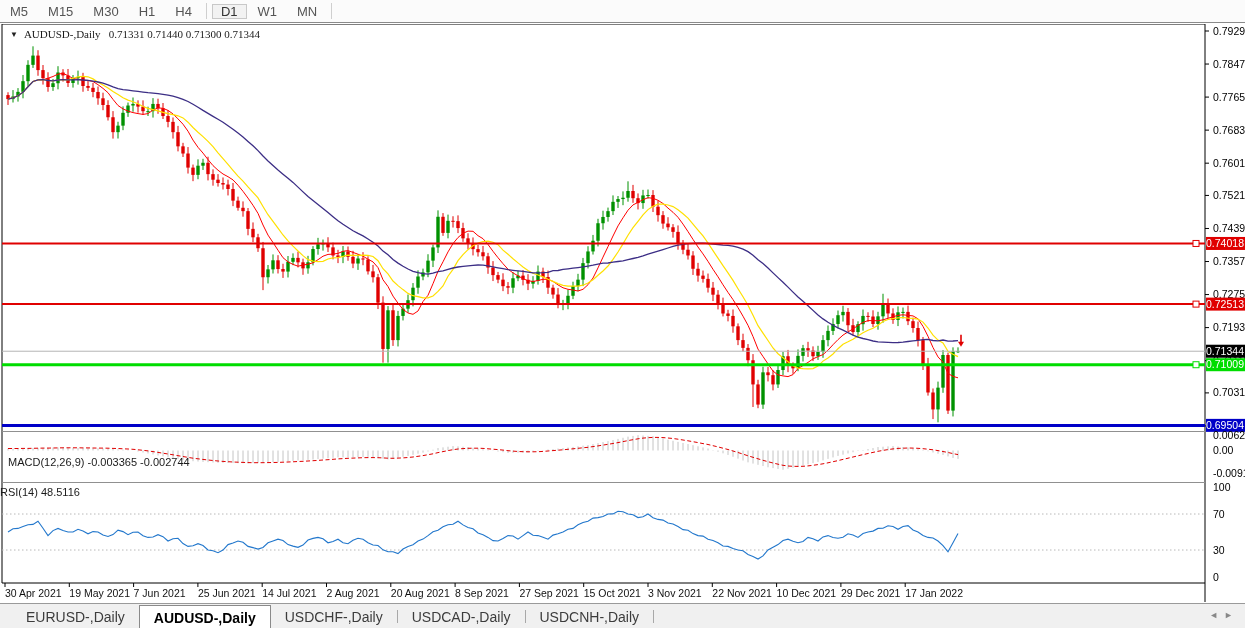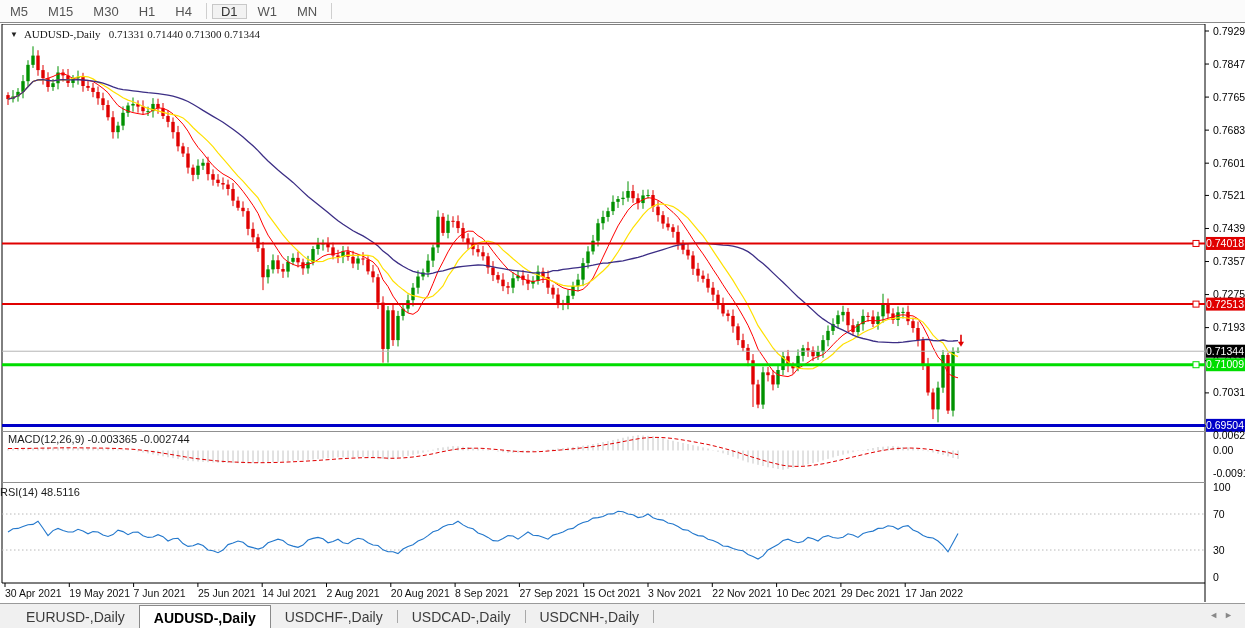--- a/index.html
+++ b/index.html
@@ -18,21 +18,21 @@
 
   
   #chart-wrap { position:absolute; left:0; top:24px; width:1245px; height:579px; }
   #chart-svg { position:absolute; left:0; top:0; }
 
   
   .pane-label { position:absolute; font-size:11px; color:#1a1a1a; white-space:nowrap; }
   #chart-title { left:10px; top:4px;font-family:Liberation Serif, serif; }
   #chart-title .tri { font-size:8px; color:#222; margin-right:6px; vertical-align:1px; }
   #chart-title .sym { margin-right:8px; }
-  #macd-label { left:8px; top:409px; }
+  #macd-label { left:8px; top:432px; }
   #rsi-label  { left:0; top:462px; }
 
   
   #tabbar { position:absolute; left:0; top:603px; width:1245px; height:25px;
             background:#f0f0f0; border-top:1px solid #9a9a9a;
             display:flex; align-items:stretch; }
   .tab { font-size:14px; color:#3c3c3c; padding:5px 14px 0 14px; cursor:default; white-space:nowrap; }
   .tab.active { background:#ffffff; border:1px solid #8a8a8a; border-bottom:none;
                 font-weight:bold; color:#000; margin-top:1px; padding-top:4px; }
   .tab-sep { width:1px; height:13px; background:#a8a8a8; margin-top:6px; }

